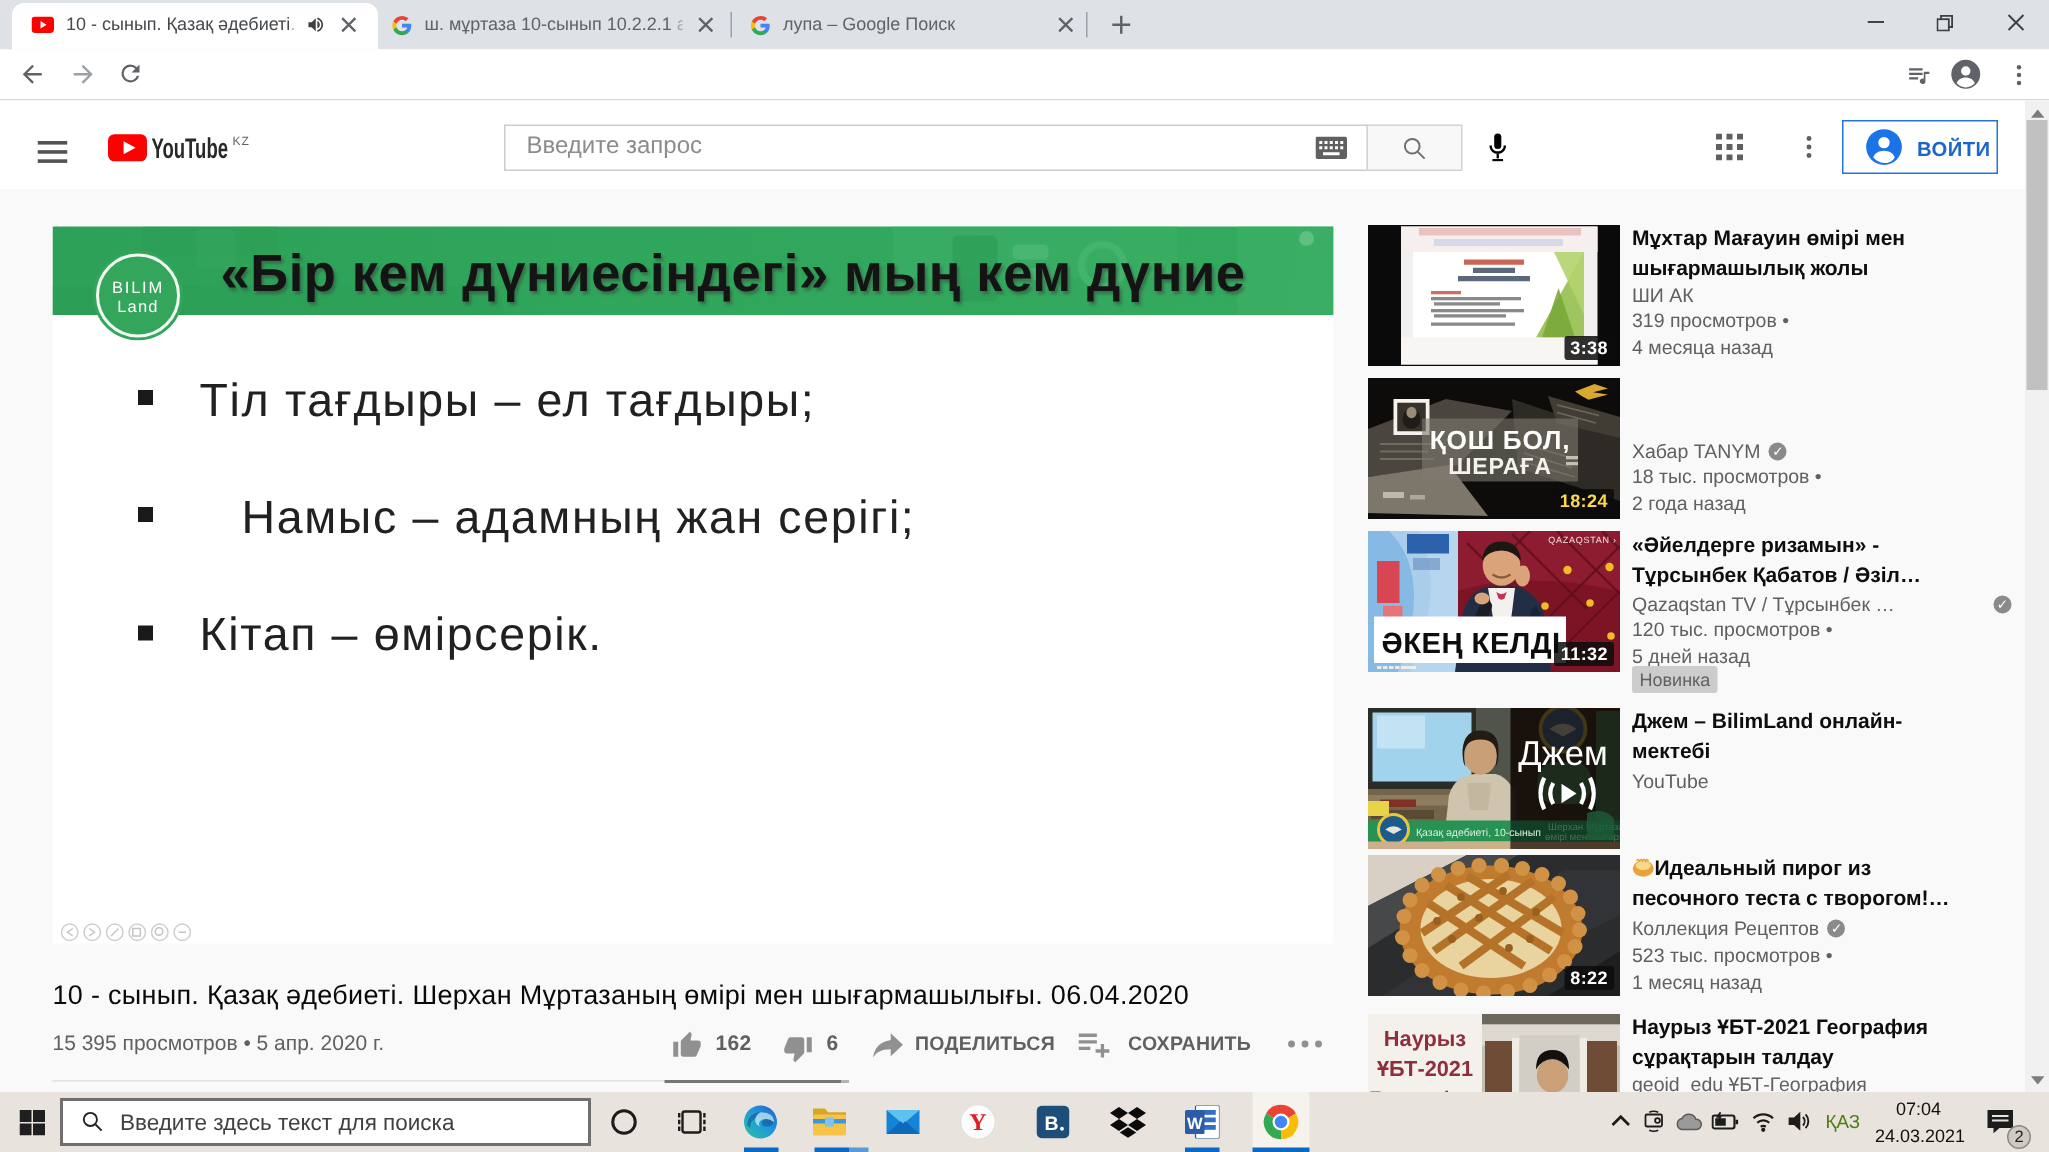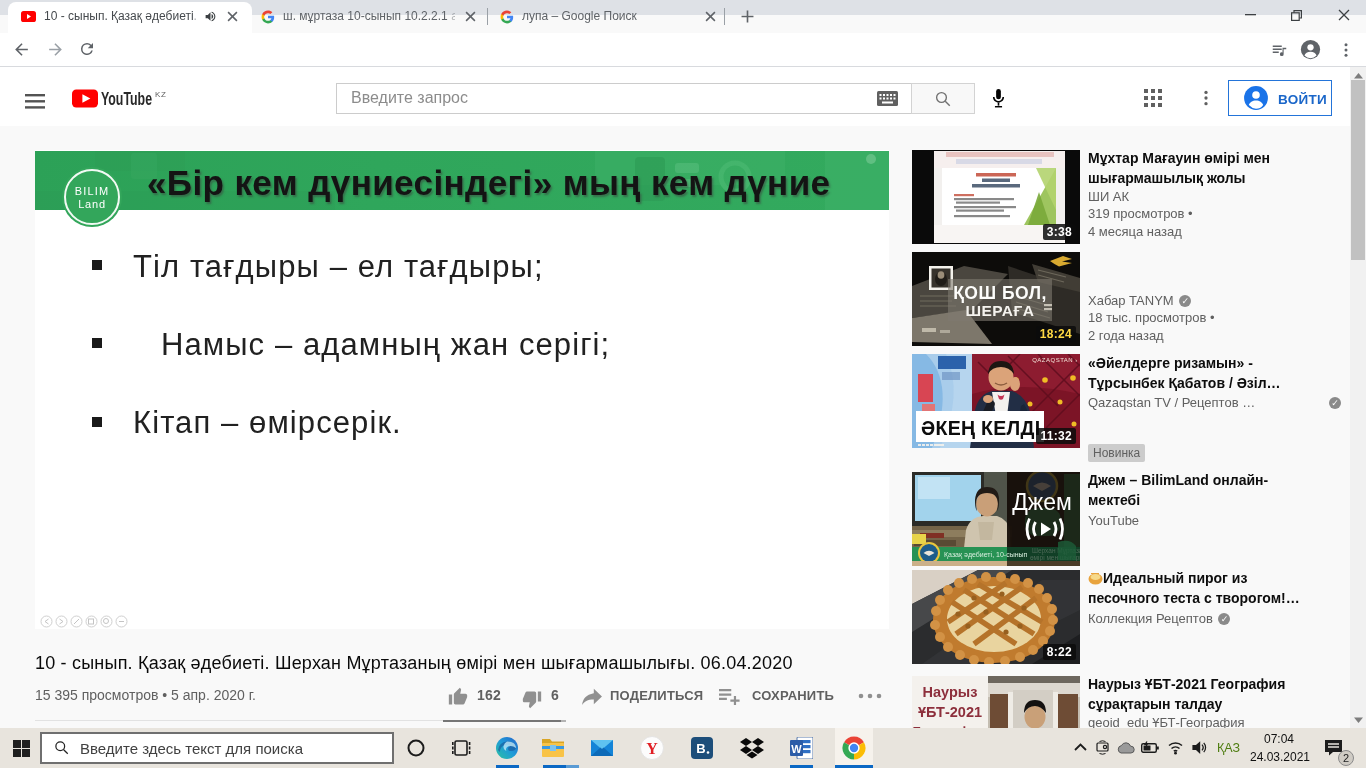--- a/index.html
+++ b/index.html
@@ -3,21 +3,21 @@
 <meta charset="utf-8">
 <style>
   * { margin:0; padding:0; box-sizing:border-box; }
   html,body { width:1366px; height:768px; overflow:hidden; }
   body { font-family:"Liberation Sans", sans-serif; }
   .screen { position:relative; width:1366px; height:768px; background:#f9f9f9; overflow:hidden; }
   .abs { position:absolute; }
   svg { display:block; }
 
   
-  .tabstrip { position:absolute; left:0; top:0; width:1366px; height:15px; background:#dee1e6; }
+  .tabstrip { position:absolute; left:0; top:0; width:1366px; height:33px; background:#dee1e6; }
   .tab-active { position:absolute; left:8px; top:2px; width:244px; height:31px; background:#fff; border-radius:8px 8px 0 0; }
   .tab-title { position:absolute; top:9px; font-size:12px; color:#45494d; white-space:nowrap; overflow:hidden; }
   .tab-sep { position:absolute; top:8px; width:1px; height:17px; background:#9aa0a6; }
 
   
   .toolbar { position:absolute; left:0; top:33px; width:1366px; height:34px; background:#fff; border-bottom:1px solid #d8dade; }
   .omnibox { position:absolute; left:110px; top:3px; width:1146px; height:28px; background:#f1f3f4; border-radius:14px; }
   .urltext { position:absolute; left:33px; top:6px; font-size:14px; color:#27292d; }
 
   
@@ -403,22 +403,23 @@
         <rect x="6" y="90" width="3" height="2"></rect>
           <rect x="10" y="90" width="3" height="2"></rect>
           <rect x="14" y="90" width="3" height="2"></rect>
           <rect x="18" y="90" width="3" height="2"></rect>
           <rect x="22" y="90" width="10" height="2"></rect>
       </g>
     </svg>
     <div class="dur">11:32</div>
   </div>
   <div class="stitle" style="top:353px;">«Әйелдерге ризамын» -<br>Тұрсынбек Қабатов / Әзіл…</div>
-  <div class="smeta" style="top:394px;">Qazaqstan TV / Рецептов …</div>
+  <div class="smeta" style="top:394px;">Qazaqstan TV / Тұрсынбек …</div>
   <div class="chk abs" style="left:1327px;top:397px;">✓</div>
+  <div class="smeta" style="top:411px;width:180px;">120 тыс. просмотров •<br>5 дней назад</div>
   <div class="abs" style="left:1088px;top:444px;background:#ccc;color:#606060;font-size:12px;padding:2px 5px;border-radius:2px;">Новинка</div>
 
   <div class="thumb" style="top:472px;">
     <svg width="168" height="94" viewBox="0 0 168 94">
       <rect width="168" height="94" fill="#57594e"></rect>
       <rect x="0" y="0" width="100" height="64" fill="#50544a"></rect>
       <rect x="0" y="0" width="72" height="54" fill="#2b2b27"></rect>
       <rect x="3" y="3" width="66" height="46" fill="#a2d3ec"></rect>
       <rect x="6" y="5" width="32" height="22" fill="#c2e3f4"></rect>
       <rect x="0" y="54" width="100" height="40" fill="#746449"></rect>
@@ -519,20 +520,21 @@
       </g>
     </svg>
     <div class="dur">8:22</div>
   </div>
   <div class="stitle" style="top:568px;"><svg style="display:inline-block;vertical-align:-2px;" width="15" height="14" viewBox="0 0 15 14">
         <ellipse cx="7.5" cy="8" rx="7" ry="5.5" fill="#e8a33d"></ellipse>
         <ellipse cx="7.5" cy="6" rx="5" ry="3" fill="#f6d98a"></ellipse>
         <path d="M3 3 q1 -2 2 0 q1 -2 2 0 q1 -2 2 0 q1 -2 2 0" stroke="#e8a33d" fill="none"></path>
       </svg>Идеальный пирог из<br>песочного теста с творогом!…</div>
   <div class="smeta" style="top:610px;">Коллекция Рецептов <span class="chk">✓</span></div>
+  <div class="smeta" style="top:628px;width:180px;">523 тыс. просмотров •<br>1 месяц назад</div>
 
   <div class="thumb" style="top:676px;">
     <svg width="168" height="94" viewBox="0 0 168 94">
       <rect width="168" height="94" fill="#f4f1ed"></rect>
       <text x="38" y="21" text-anchor="middle" font-family="Liberation Sans, sans-serif" font-size="14.5" font-weight="bold" fill="#8d2f3c">Наурыз</text>
       <text x="38" y="41" text-anchor="middle" font-family="Liberation Sans, sans-serif" font-size="14.5" font-weight="bold" fill="#8d2f3c">ҰБТ-2021</text>
       <text x="38" y="61" text-anchor="middle" font-family="Liberation Sans, sans-serif" font-size="14" font-weight="bold" fill="#8d2f3c">География</text>
       <rect x="76" y="0" width="92" height="94" fill="#c4bdb1"></rect>
       <rect x="76" y="0" width="92" height="7" fill="#6d675e"></rect>
       <rect x="76" y="7" width="92" height="14" fill="#ddd8d0"></rect>

